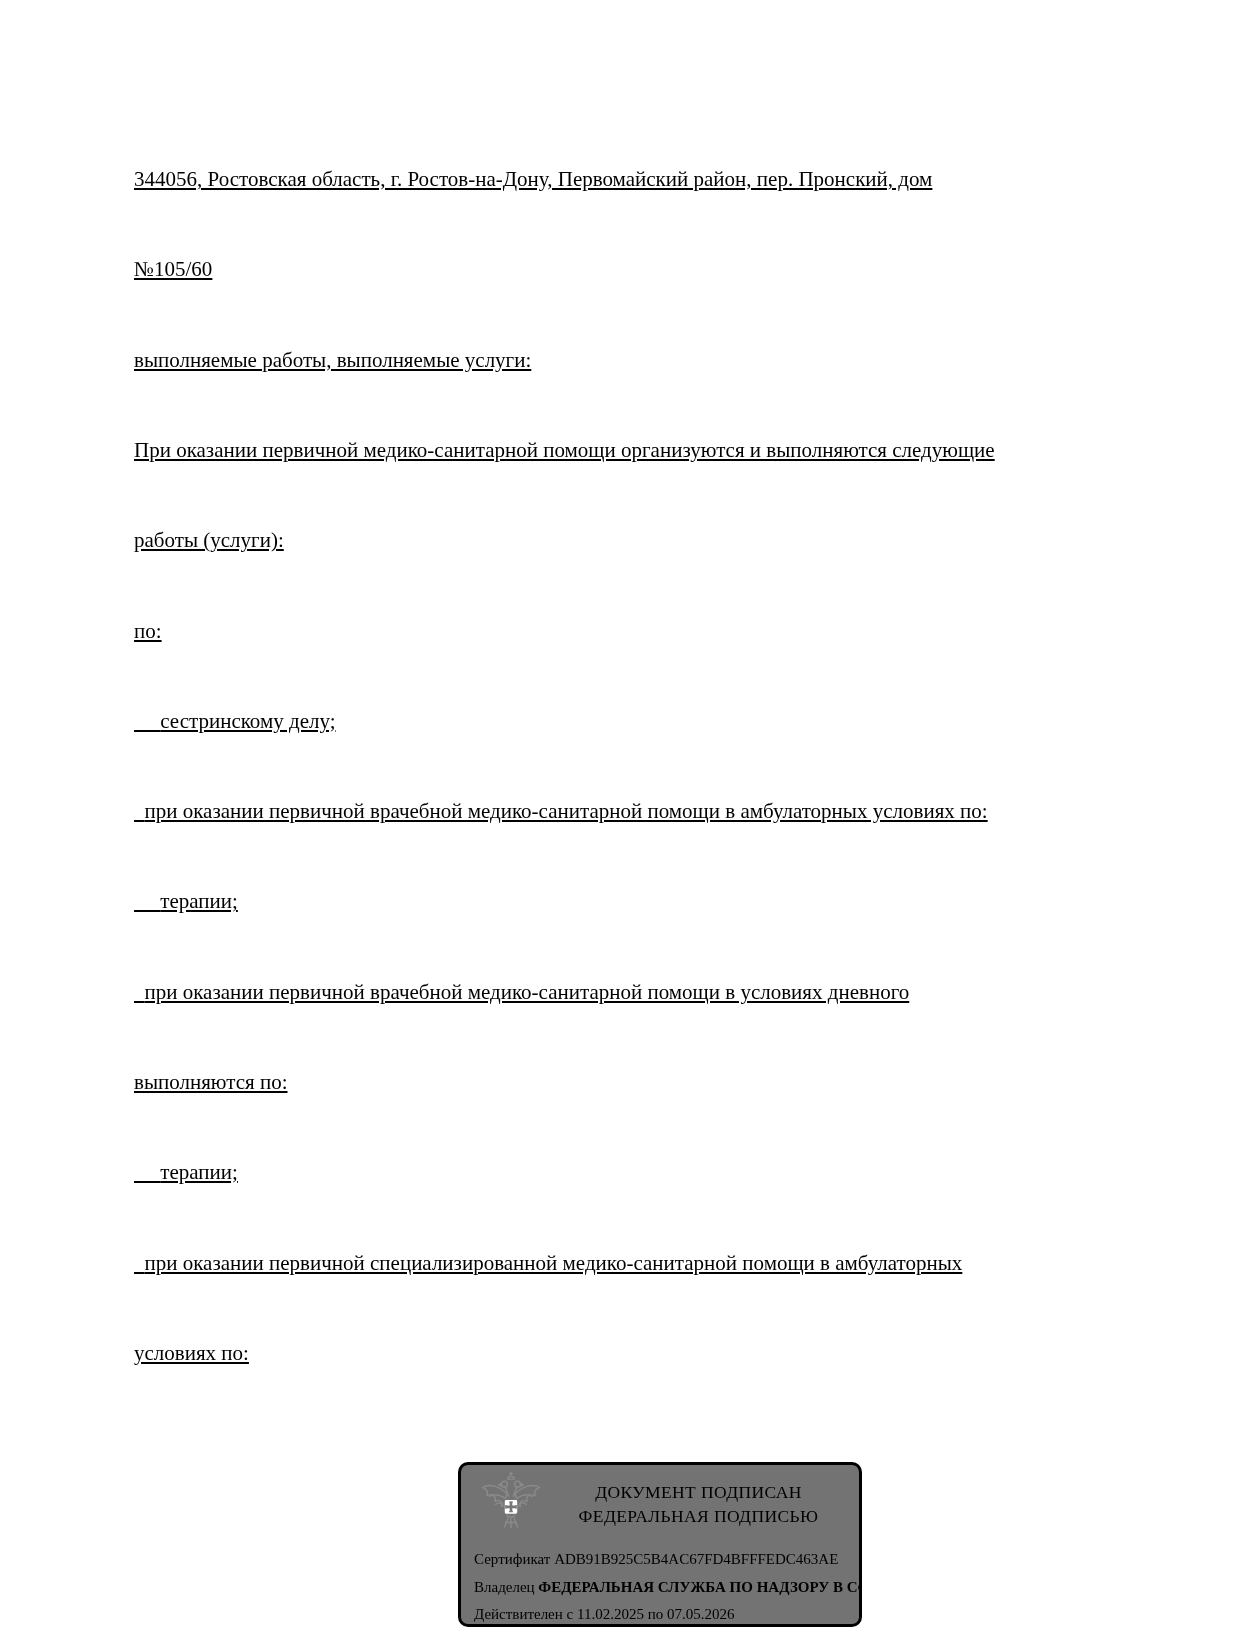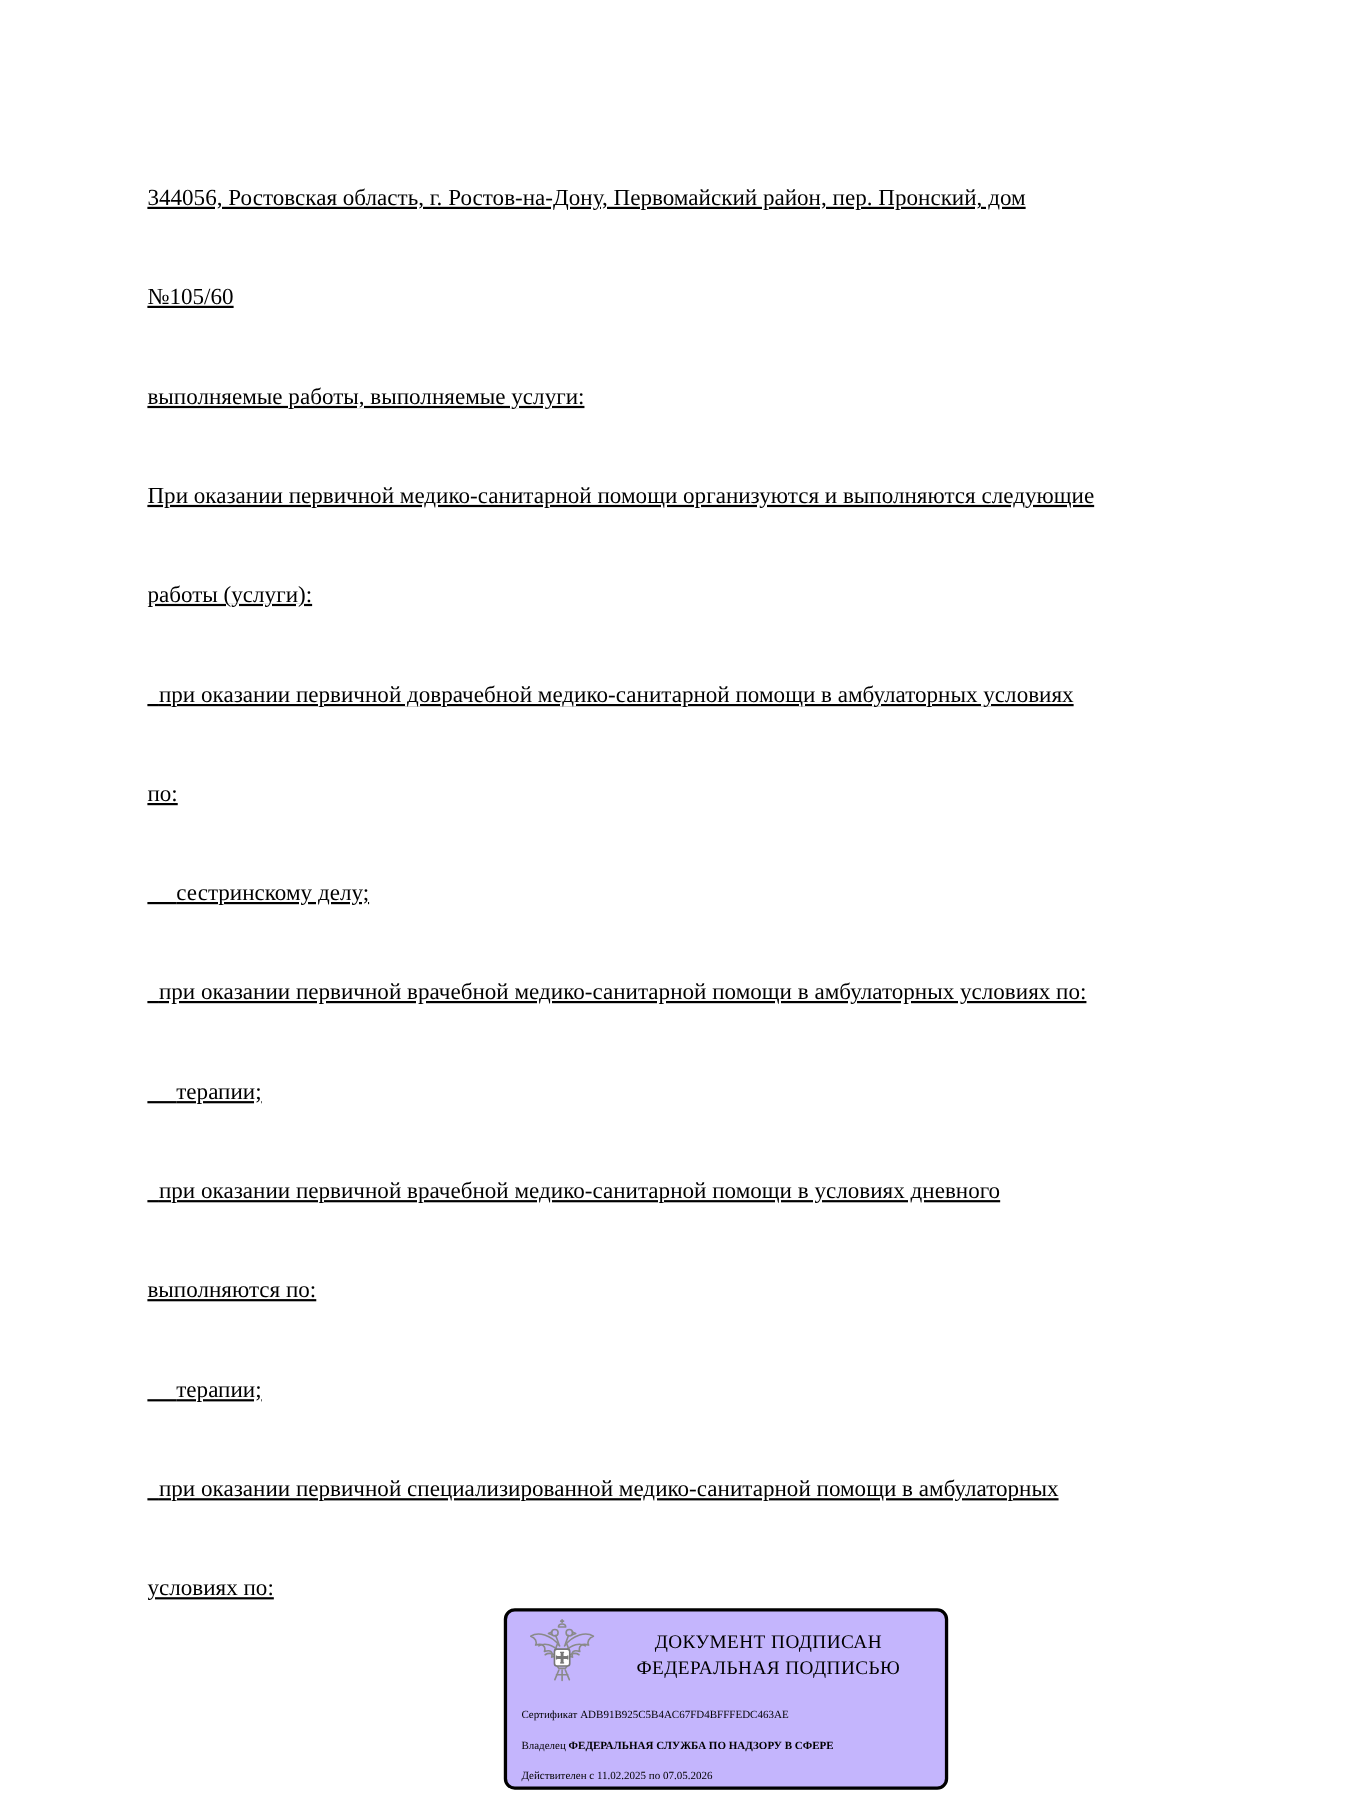--- a/index.html
+++ b/index.html
@@ -32,21 +32,21 @@
   
   .stamp {
     position: absolute;
     left: 458px;
     top: 1462px;
     width: 404px;
     height: 165px;
     box-sizing: border-box;
     border: 3px solid #000000;
     border-radius: 10px;
-    background: #c4b5fd;
+    background: #737373;
     overflow: hidden;
     padding: 5px 0 0 13px;
   }
   .stamp-top {
     display: flex;
     align-items: flex-start;
   }
   .emblem {
     flex: 0 0 74px;
     width: 74px;
@@ -62,40 +62,39 @@
     flex: 1 1 auto;
     text-align: center;
     font-size: 17.5px;
     line-height: 23.5px;
     letter-spacing: 0.4px;
     padding-top: 11px;
     padding-right: 10px;
   }
   .stamp-lines {
     margin-top: 3px;
-    font-size: 10px;
+    font-size: 15px;
     line-height: 27.5px;
     white-space: nowrap;
   }
   .owner-value {
     font-weight: bold;
   }
 </style>
 </head>
 <body>
 
 <main>
 
   <section class="doc-text">
     <div class="line">344056, Ростовская область, г. Ростов-на-Дону, Первомайский район, пер. Пронский, дом</div>
     <div class="line">№105/60</div>
     <div class="line">выполняемые работы, выполняемые услуги:</div>
     <div class="line">При оказании первичной медико-санитарной помощи организуются и выполняются следующие</div>
     <div class="line">работы (услуги):</div>
-    <div class="line">  при оказании первичной доврачебной медико-санитарной помощи в амбулаторных условиях</div>
     <div class="line">по:</div>
     <div class="line">     сестринскому делу;</div>
     <div class="line">  при оказании первичной врачебной медико-санитарной помощи в амбулаторных условиях по:</div>
     <div class="line">     терапии;</div>
     <div class="line">  при оказании первичной врачебной медико-санитарной помощи в условиях дневного</div>
     <div class="line">выполняются по:</div>
     <div class="line">     терапии;</div>
     <div class="line">  при оказании первичной специализированной медико-санитарной помощи в амбулаторных</div>
     <div class="line">условиях по:</div>
     

